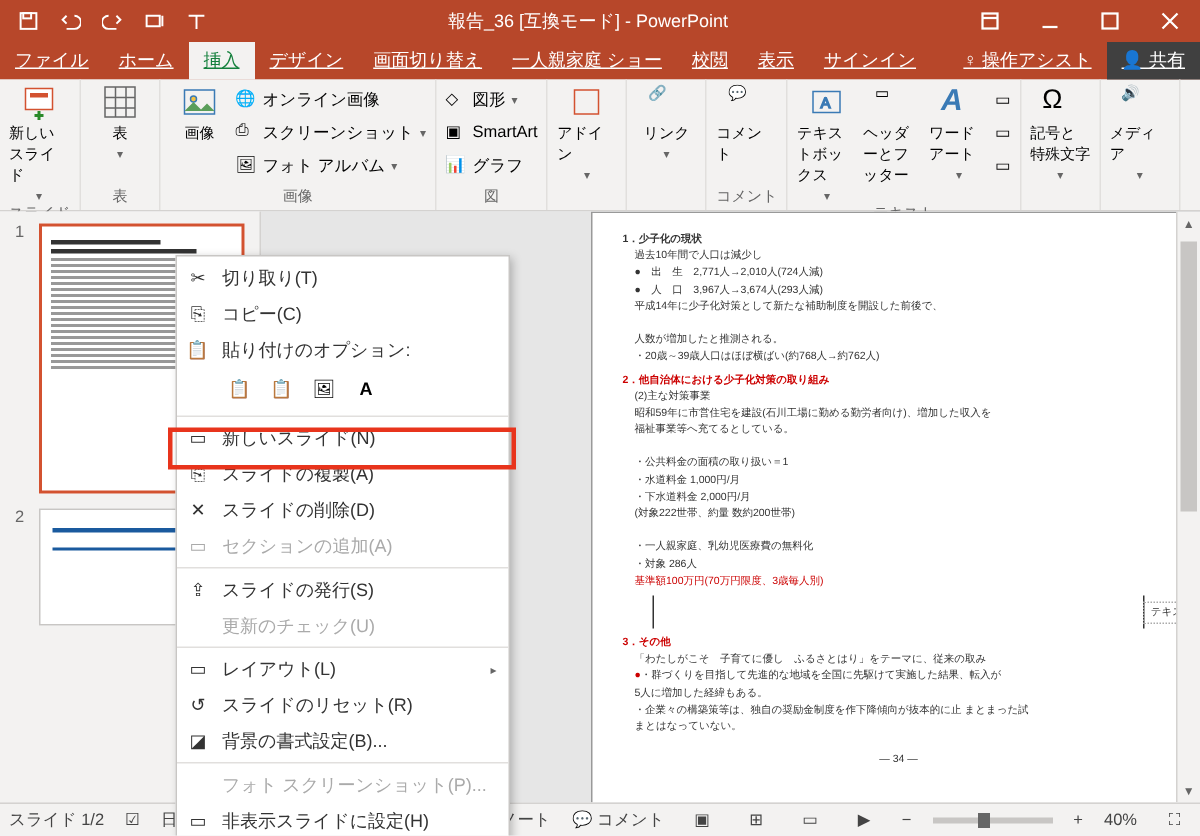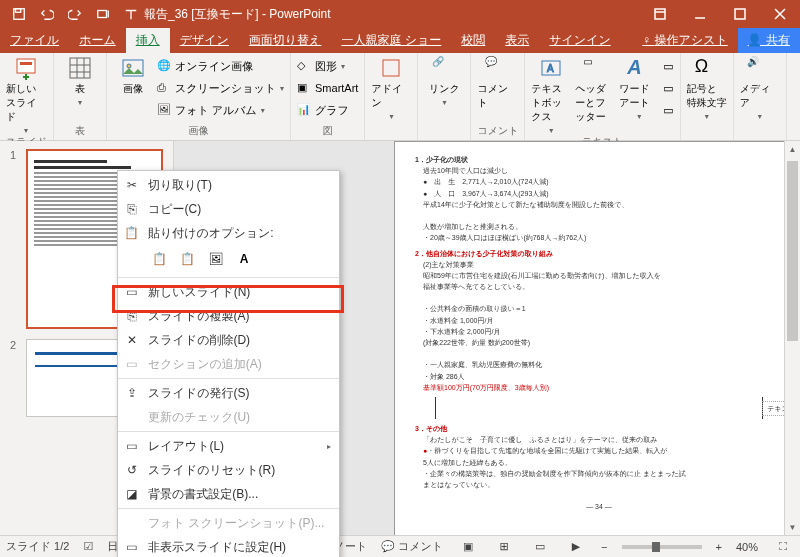--- a/index.html
+++ b/index.html
@@ -1,29 +1,29 @@
 <!DOCTYPE html>
 <html><head>
 <meta charset="utf-8">
 <style>
 * { margin:0; padding:0; box-sizing:border-box; font-family:"Yu Gothic UI","Meiryo",sans-serif; }
 body { width:800px; height:557px; background:#e6e6e6; overflow:hidden; font-size:11px; position:relative; }
 .titlebar { height:28px; background:#b7472a; color:#fff; display:flex; align-items:center; }
 .qat { display:flex; align-items:center; padding-left:6px; gap:2px; }
 .qat-btn { width:26px; height:24px; display:flex; align-items:center; justify-content:center; color:#fff; }
 .qat-btn svg { width:14px; height:14px; stroke:#fff; fill:none; stroke-width:1.5; }
-.title { flex:1; font-size:12px; }
+.title { flex:1; text-align:center; font-size:12px; }
 .wincontrols { display:flex; }
 .winbtn { width:40px; height:28px; display:flex; align-items:center; justify-content:center; color:#fff; }
 .winbtn svg { width:12px; height:12px; stroke:#fff; fill:none; stroke-width:1.5; }
 .tabs { height:25px; background:#b7472a; display:flex; align-items:flex-end; color:#fff; }
 .tab { padding:4px 10px; font-size:12px; cursor:pointer;text-decoration:underline; }
 .tab.active { background:#f3f2f1; color:#15803d; }
 .tab.right { margin-left:auto; }
-.tab.share { background:#3b82f6; }
+.tab.share { background:#404040; }
 .ribbon { height:88px; background:#f3f2f1; border-bottom:1px solid #d4d2d0; display:flex; }
 .group { border-right:1px solid #e1dfdd; padding:3px 6px 0; display:flex; flex-direction:column; }
 .group-content { flex:1; display:flex; align-items:flex-start; gap:4px; }
 .group-label { text-align:center; font-size:10px; color:#666; padding-bottom:2px; }
 .rbtn-lg { width:40px; display:flex; flex-direction:column; align-items:center; font-size:10px; gap:2px; }
 .rbtn-lg .icon { width:24px; height:24px; }
 .rbtn-sm { display:flex; align-items:center; gap:4px; font-size:11px; white-space:nowrap; height:20px; }
 .rbtn-sm .icon { width:14px; height:14px; }
 .vstack { display:flex; flex-direction:column; gap:2px; }
 .chev{font-size:8px;color:#666;}

